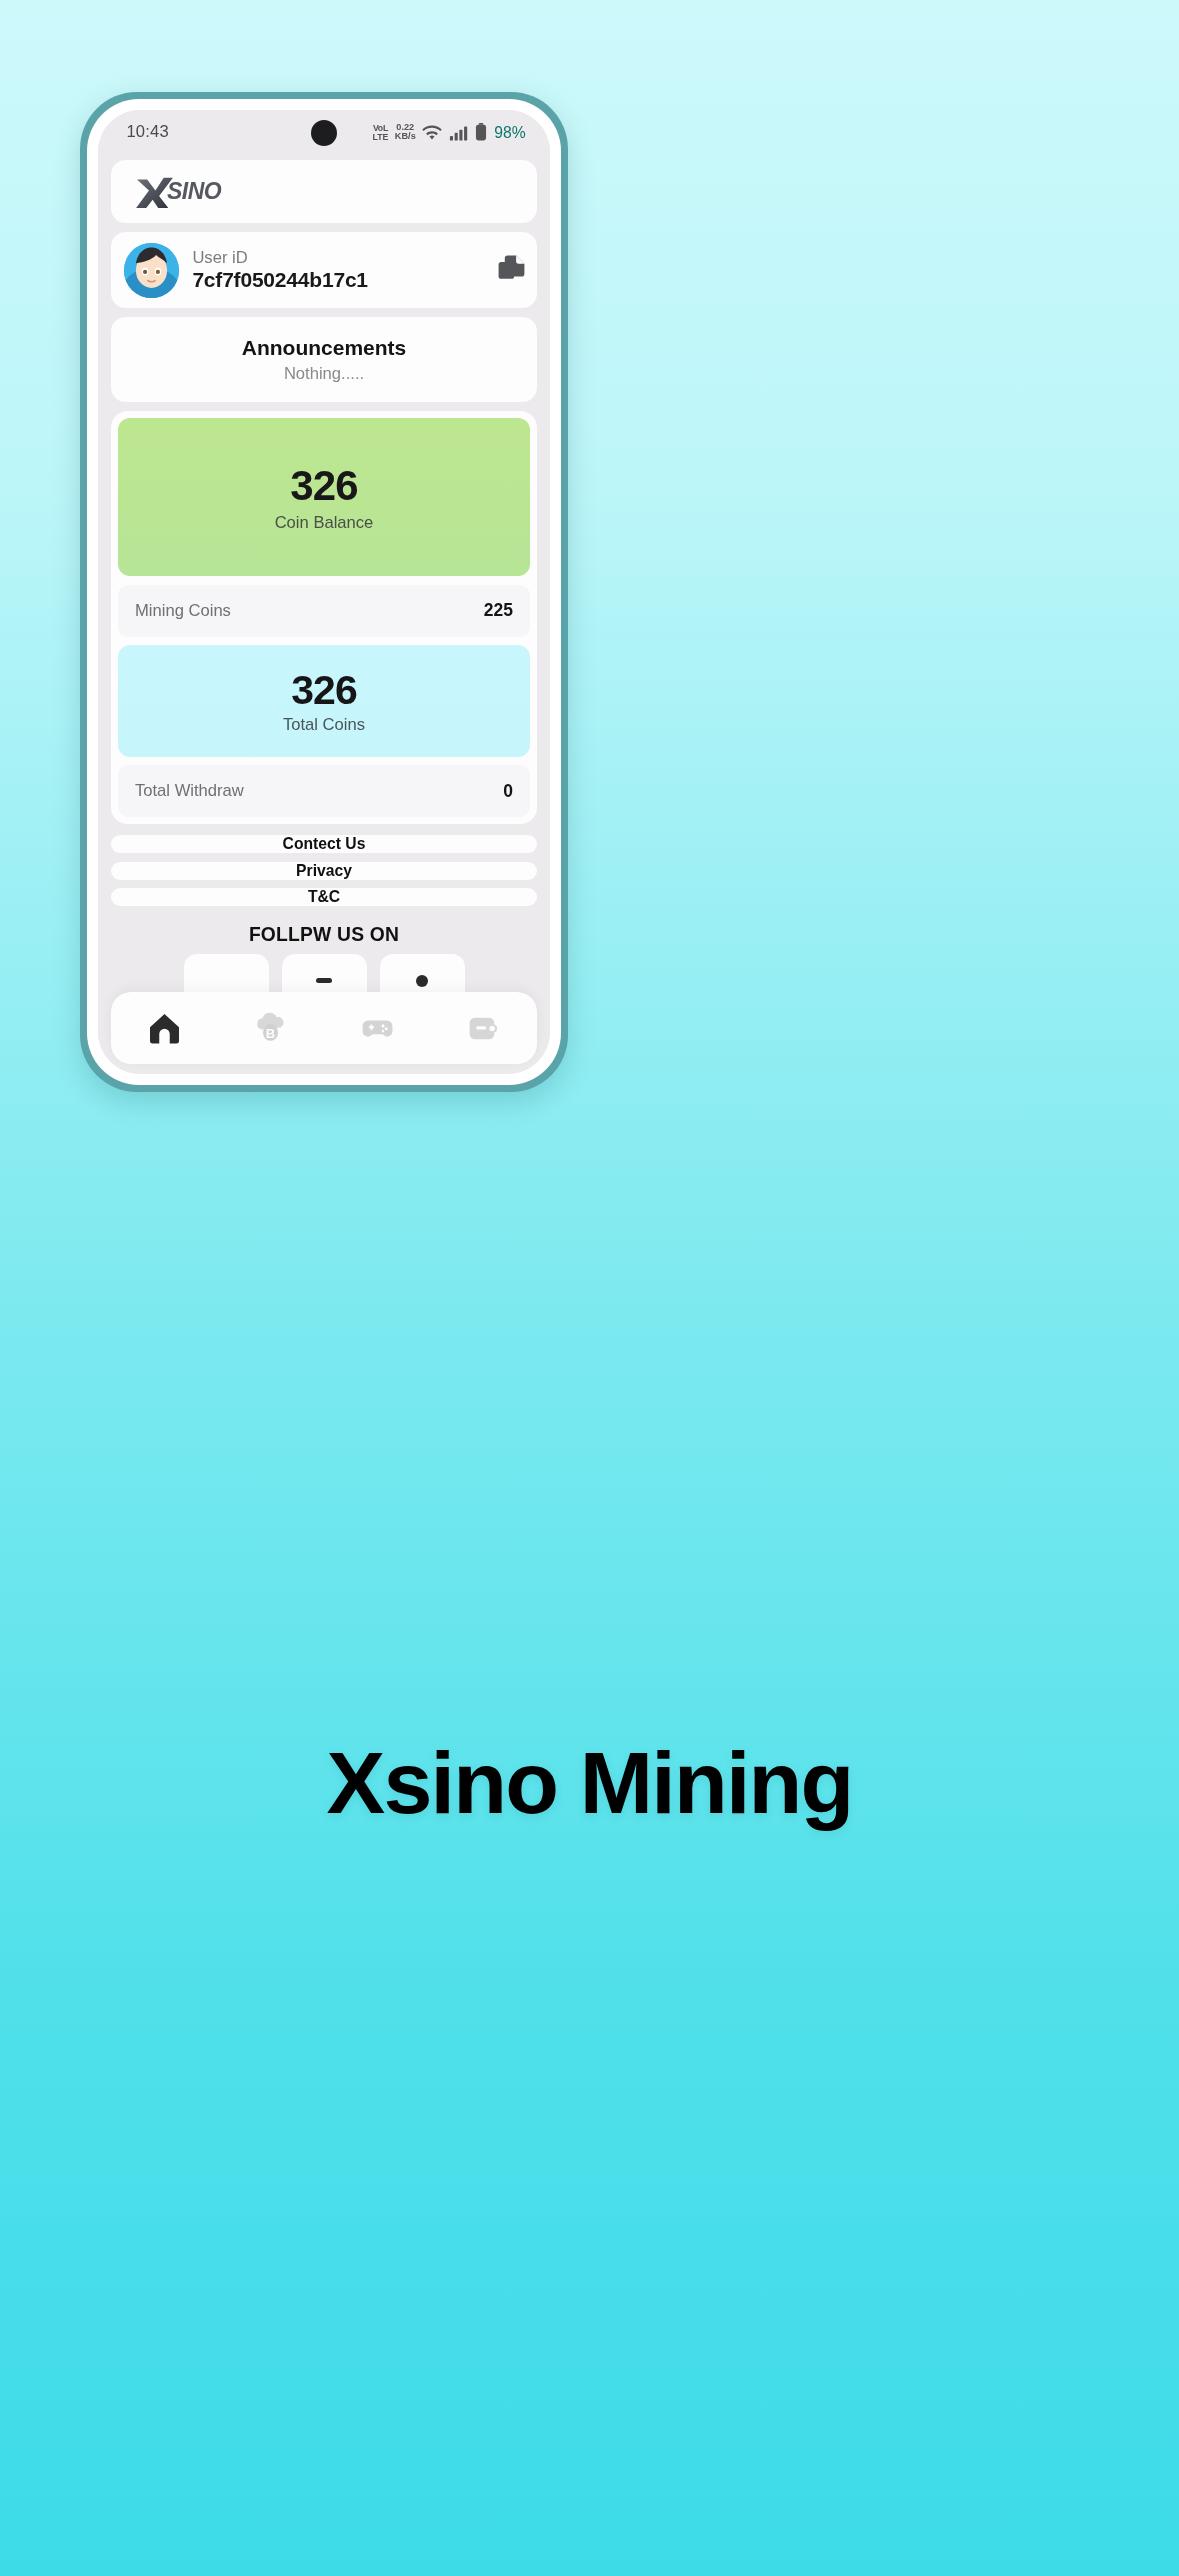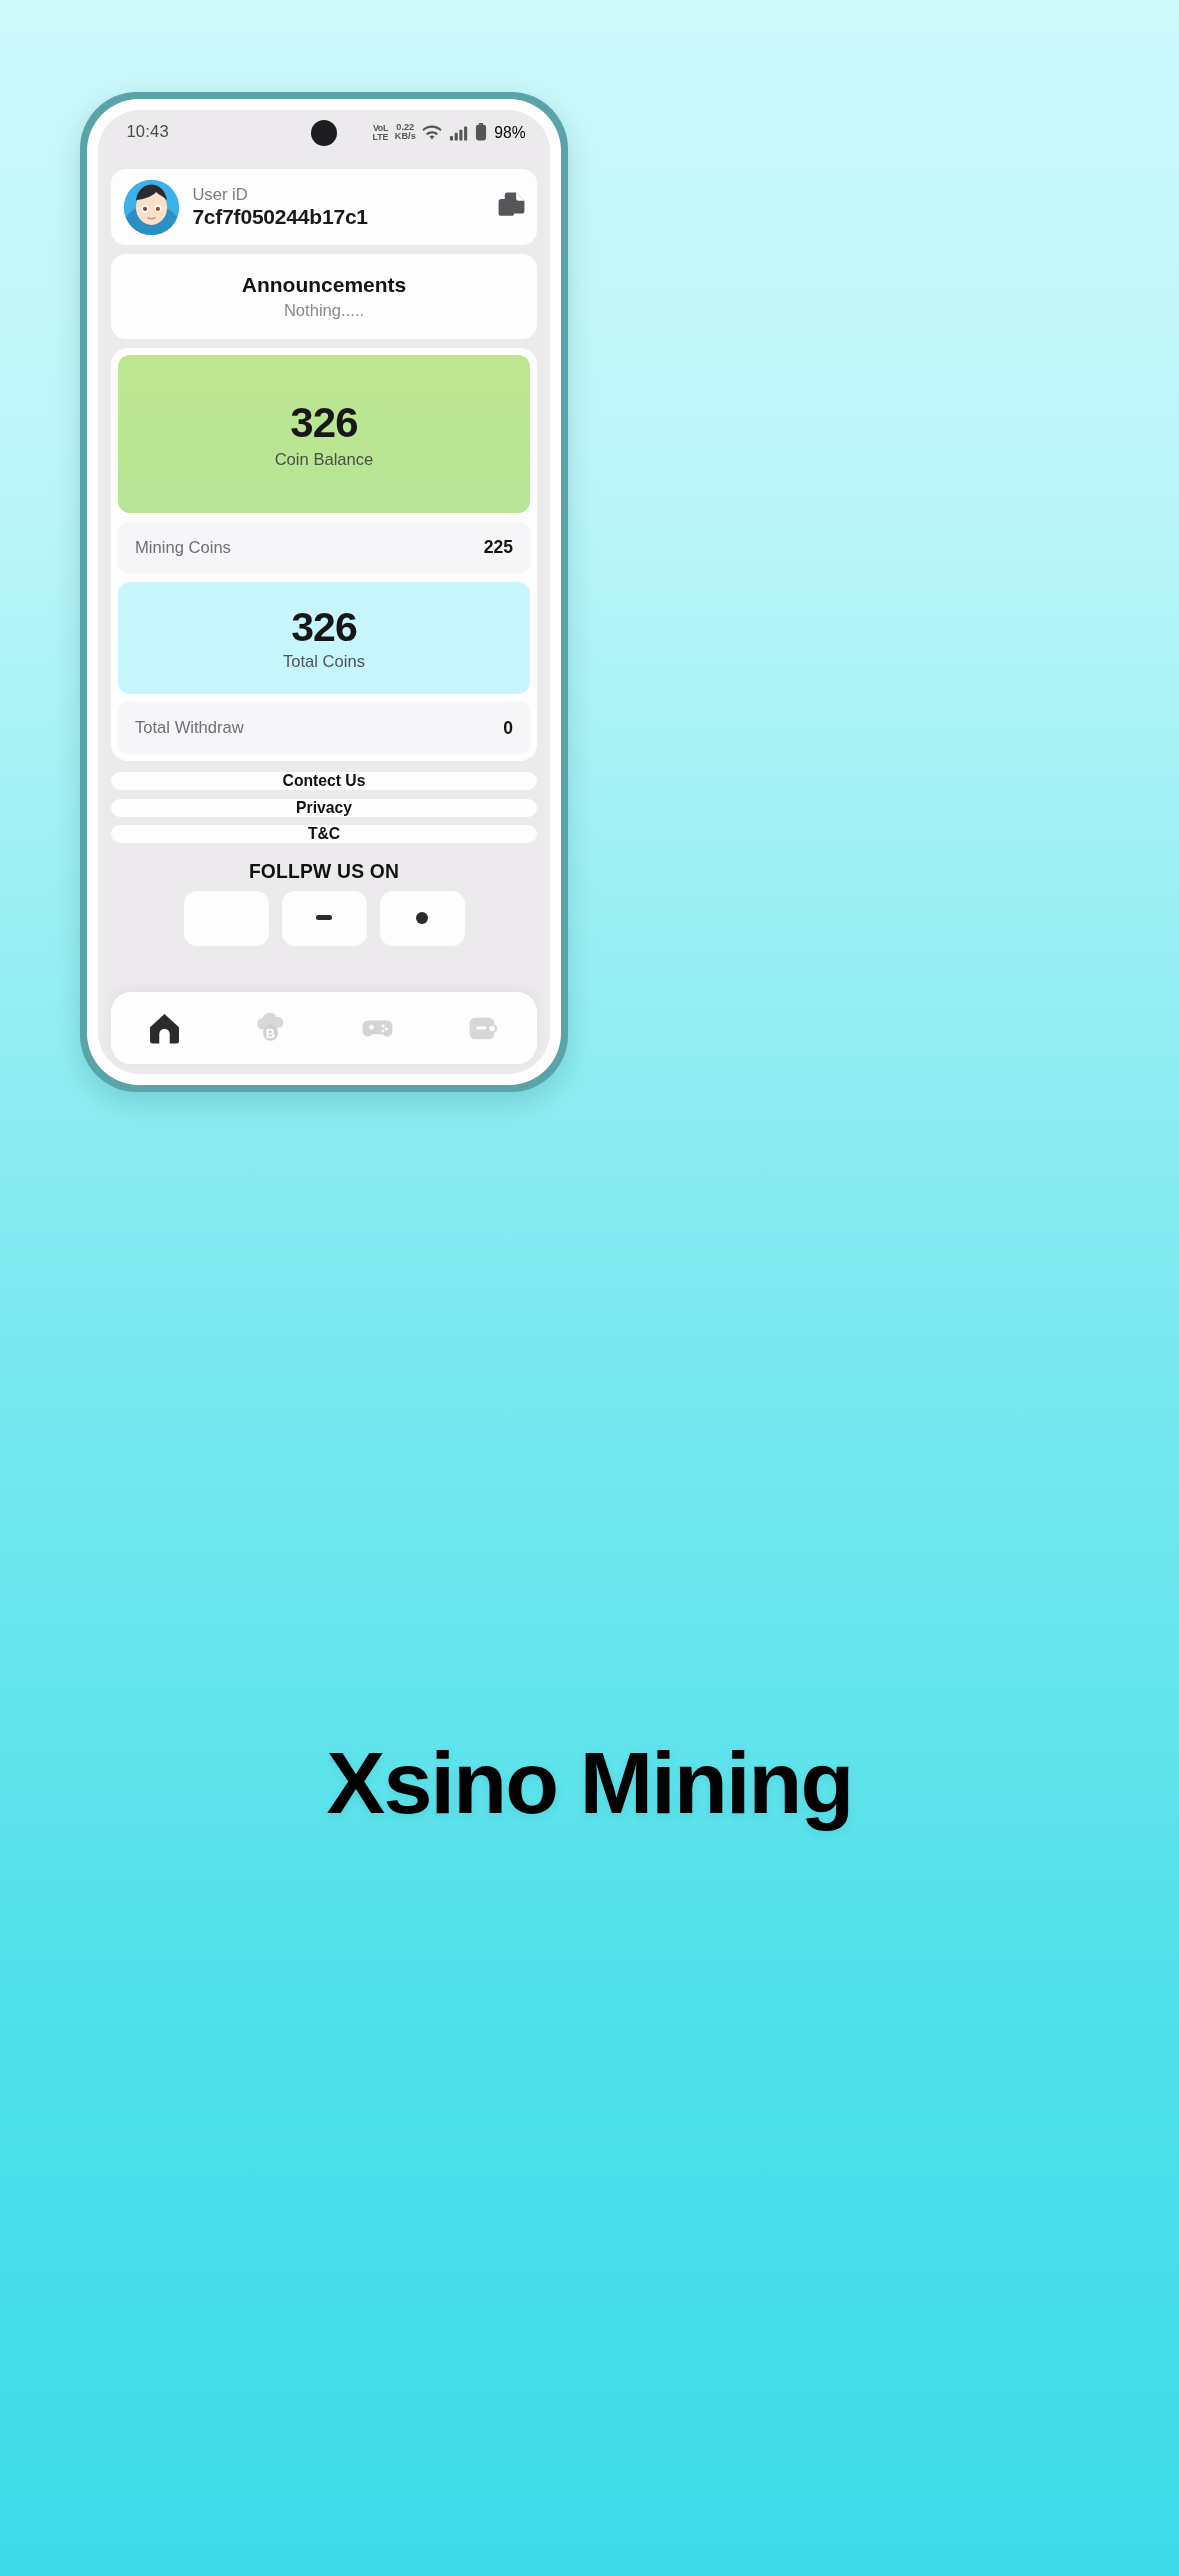--- a/index.html
+++ b/index.html
@@ -45,21 +45,21 @@
     background:#eceaec;
   }
   .st-time{ font-size:16.6px; color:#4b4b4b; letter-spacing:0.2px; }
   .st-right{ display:flex; align-items:flex-end; gap:6.4px; }
   .volte{ display:flex; flex-direction:column; align-items:center; line-height:.98;
           font-size:8.8px; font-weight:700; color:#555; }
   .volte .v1{ letter-spacing:-0.3px; }
   .kbs{ display:flex; flex-direction:column; align-items:center; line-height:1.0;
         font-size:9.2px; font-weight:700; color:#555; }
   .ic{ display:block; }
-  .batt-pct{ font-size:15.7px; color:#000000; margin-left:0.9px;text-align:right; }
+  .batt-pct{ font-size:15.7px; color:#0f766e; margin-left:0.9px;text-align:right; }
   .notch{
     position:absolute; left:50%; top:9.2px; transform:translateX(-50%);
     width:26px; height:26px; border-radius:50%; background:#1d1d1f;
   }
 
   
   .app{
     flex:1; background:#eceaec;
     display:flex; flex-direction:column;
     padding:5.5px 13px 0 13px;
@@ -202,20 +202,35 @@
          <svg class="ic" width="12" height="18.4" viewBox="0 0 13 20">
            <rect x="4" y="0" width="5" height="2" rx="1" fill="#555"></rect>
            <rect x="1" y="2" width="11" height="17" rx="2.6" fill="#555"></rect>
          </svg>
          <span class="batt-pct">98%</span>
        </div>
      </div>
 
      <div class="app">
 
+       <div class="card logo-card">
+         <div class="logo">
+           <svg width="39" height="35" viewBox="0 0 42 38">
+             <defs>
+               <linearGradient id="gx" x1="0" y1="0" x2="1" y2="1">
+                 <stop offset="0%" stop-color="#6d717a"></stop>
+                 <stop offset="55%" stop-color="#4a4e56"></stop>
+                 <stop offset="100%" stop-color="#2e3138"></stop>
+               </linearGradient>
+             </defs>
+             <path d="M2 6 L13 6 L22 18 L31 4 L41 4 L26 24 L36 37 L25 37 L19 28 L12 37 L1 37 L15 18 Z" fill="url(#gx)"></path>
+           </svg>
+           <span class="logo-text">SINO</span>
+         </div>
+       </div>
 
        <div class="card userid-card">
          <div class="avatar">
            <svg viewBox="0 0 60 60" width="55" height="55">
              <rect width="60" height="60" fill="#3cb3e8"></rect>
              <path d="M0 44c6-12 16-16 30-16s24 4 30 16v16H0z" fill="#2a8fc4"></path>
              <ellipse cx="30" cy="30" rx="17" ry="19" fill="#fadfc9"></ellipse>
              <path d="M13 22c2-12 10-17 17-17s15 5 17 17c-4-4-9-6-12-9-4 5-14 8-22 9z" fill="#2d2b30"></path>
              <ellipse cx="23" cy="31" rx="3.6" ry="4.4" fill="#fff"></ellipse>
              <ellipse cx="37" cy="31" rx="3.6" ry="4.4" fill="#fff"></ellipse>

